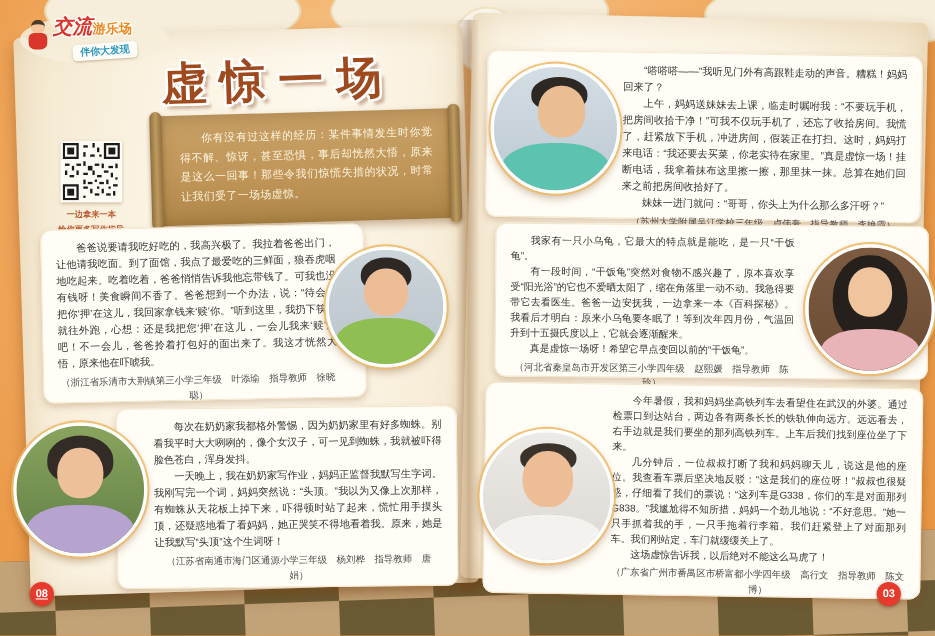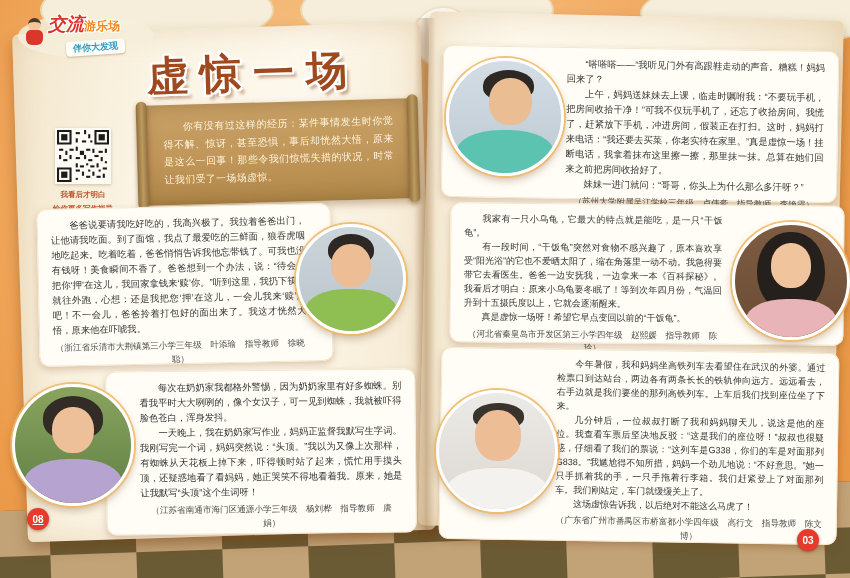--- a/index.html
+++ b/index.html
@@ -94,21 +94,21 @@
   .photo4 .ph-face{left:32%;top:16%;width:36%;height:40%;background:#f0c49d;}
   .photo4 .ph-shirt{left:10%;top:66%;width:80%;height:40%;background:#e8b4b8;}
   .photo5{left:436px;top:390px;width:116px;height:116px;background:linear-gradient(180deg,#eceae6 0%,#dcd8d2 100%);}
   .photo5 .ph-hair{left:29%;top:9%;width:44%;height:22%;background:#3a332c;}
   .photo5 .ph-face{left:31%;top:15%;width:40%;height:44%;background:#edbd95;}
   .photo5 .ph-shirt{left:6%;top:64%;width:88%;height:42%;background:#f4f2ee;box-shadow:inset 0 0 0 1px #ddd8d0;}
   
   .badge{position:absolute;z-index:7;width:22px;height:22px;border-radius:50%;background:#e63b2c;
     color:#fff;font-size:10px;font-weight:bold;display:flex;align-items:center;justify-content:center;
     box-shadow:0 1px 3px rgba(80,30,5,.5);}
-  .badge-left{left:27px;top:508px;text-decoration:underline;}
+  .badge-left{left:27px;top:529px;text-decoration:underline;}
   .badge-right{left:797px;top:529px;}
 </style>
 </head>
 <body>
 
 <div id="canvas">
 
   <div class="cloud c1"></div>
   <div class="cloud c2"></div>
   <div class="cloud c3"></div>
@@ -180,21 +180,21 @@
           <rect x="12" y="20" width="1" height="2"></rect>
           <rect x="14" y="22" width="2" height="1"></rect>
         <rect x="17" y="20" width="1" height="2"></rect>
           <rect x="19" y="22" width="2" height="1"></rect>
           <rect x="22" y="21" width="1" height="2"></rect>
         <rect x="9" y="23" width="1" height="1"></rect>
           <rect x="15" y="19" width="1" height="1"></rect>
           <rect x="20" y="19" width="1" height="1"></rect>
       </g>
     </svg>
-    <div class="qr-cap">我看后才明白</div>
+    <div class="qr-cap">一边拿来一本</div>
     <div class="qr-cap">给你更多写作指导</div>
   </div>
 
   <section class="card card1">
     <p>爸爸说要请我吃好吃的，我高兴极了。我拉着爸爸出门，让他请我吃面。到了面馆，我点了最爱吃的三鲜面，狼吞虎咽地吃起来。吃着吃着，爸爸悄悄告诉我他忘带钱了。可我也没有钱呀！美食瞬间不香了。爸爸想到一个办法，说：“待会儿把你‘押’在这儿，我回家拿钱来‘赎’你。”听到这里，我扔下筷子就往外跑，心想：还是我把您‘押’在这儿，一会儿我来‘赎’您吧！不一会儿，爸爸拎着打包好的面出来了。我这才恍然大悟，原来他在吓唬我。</p>
     <p class="attr">（浙江省乐清市大荆镇第三小学三年级　叶添瑜　指导教师　徐晓聪）</p>
   </section>
 
   <section class="card card2">
     <p>每次在奶奶家我都格外警惕，因为奶奶家里有好多蜘蛛。别看我平时大大咧咧的，像个女汉子，可一见到蜘蛛，我就被吓得脸色苍白，浑身发抖。</p>

